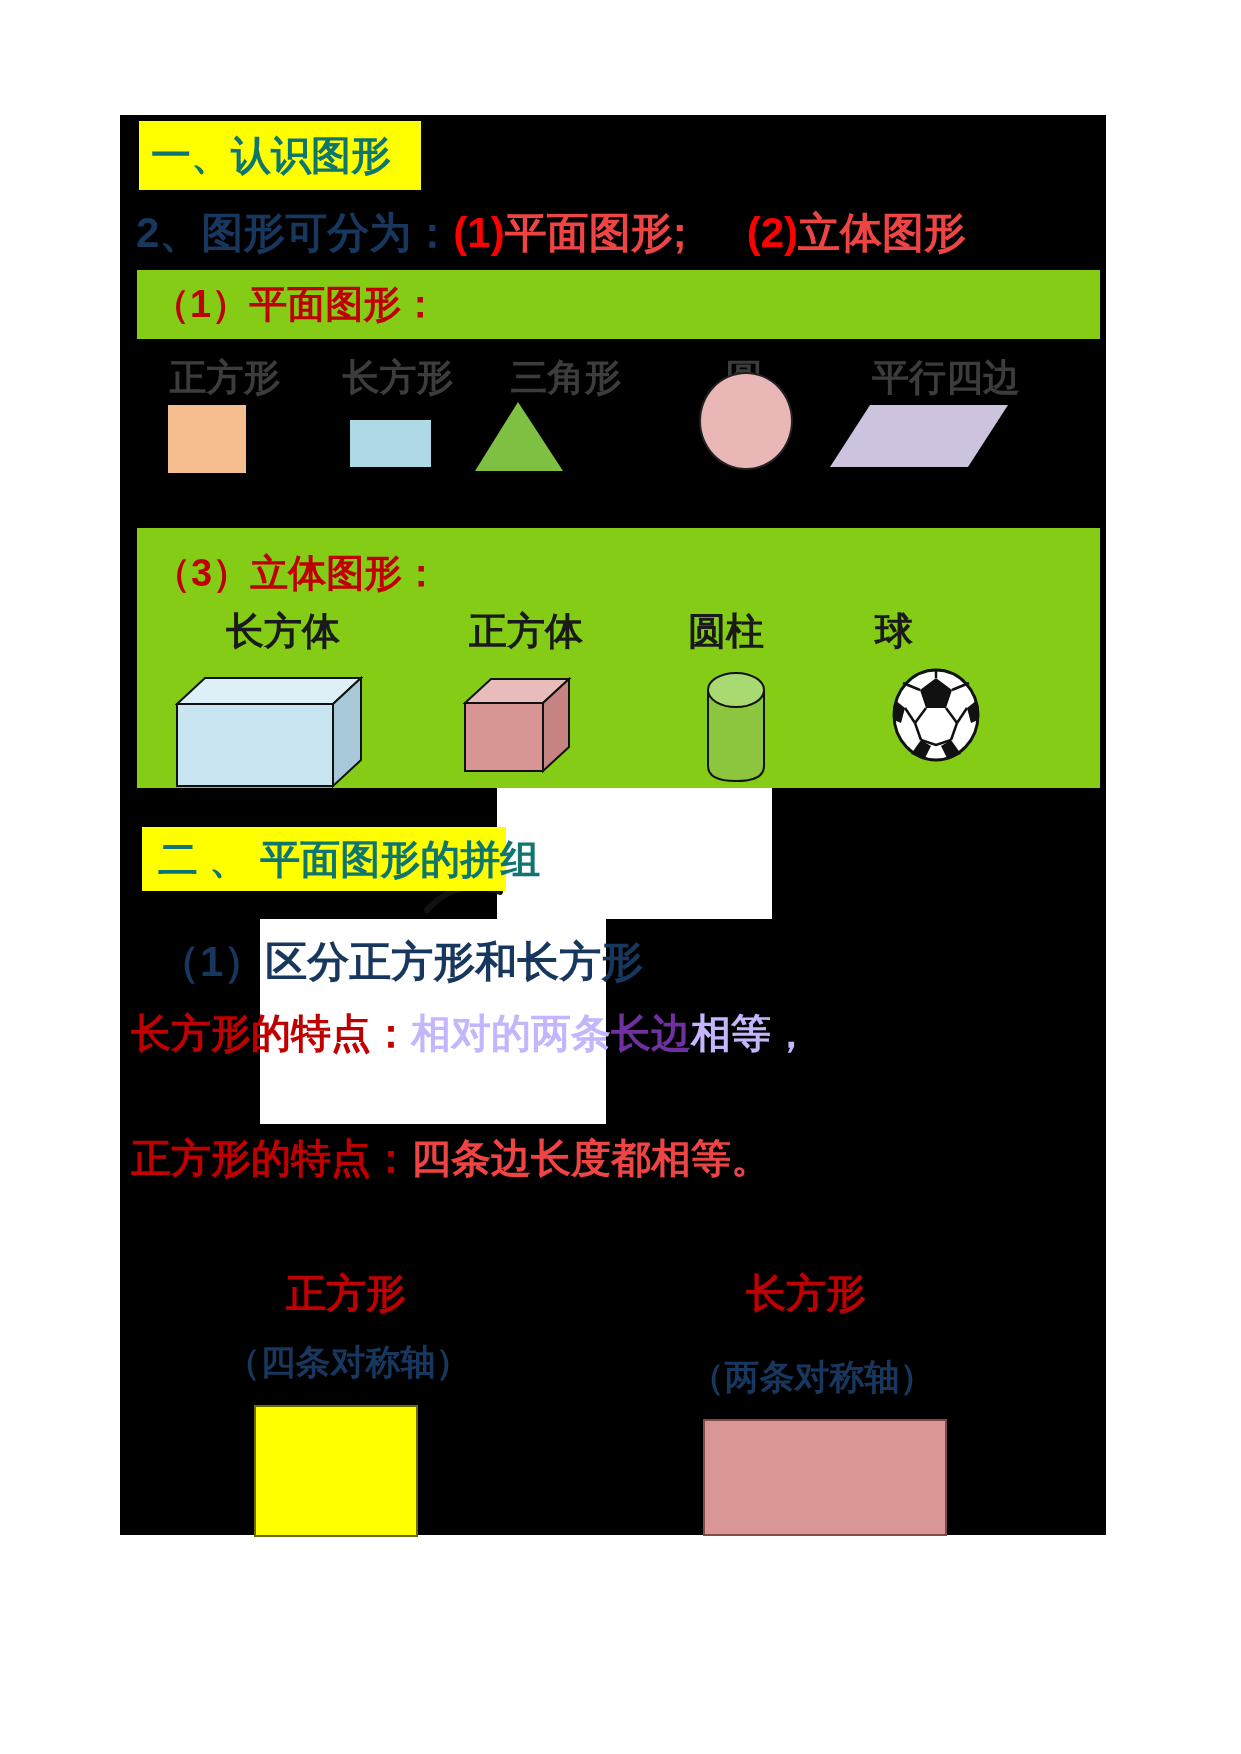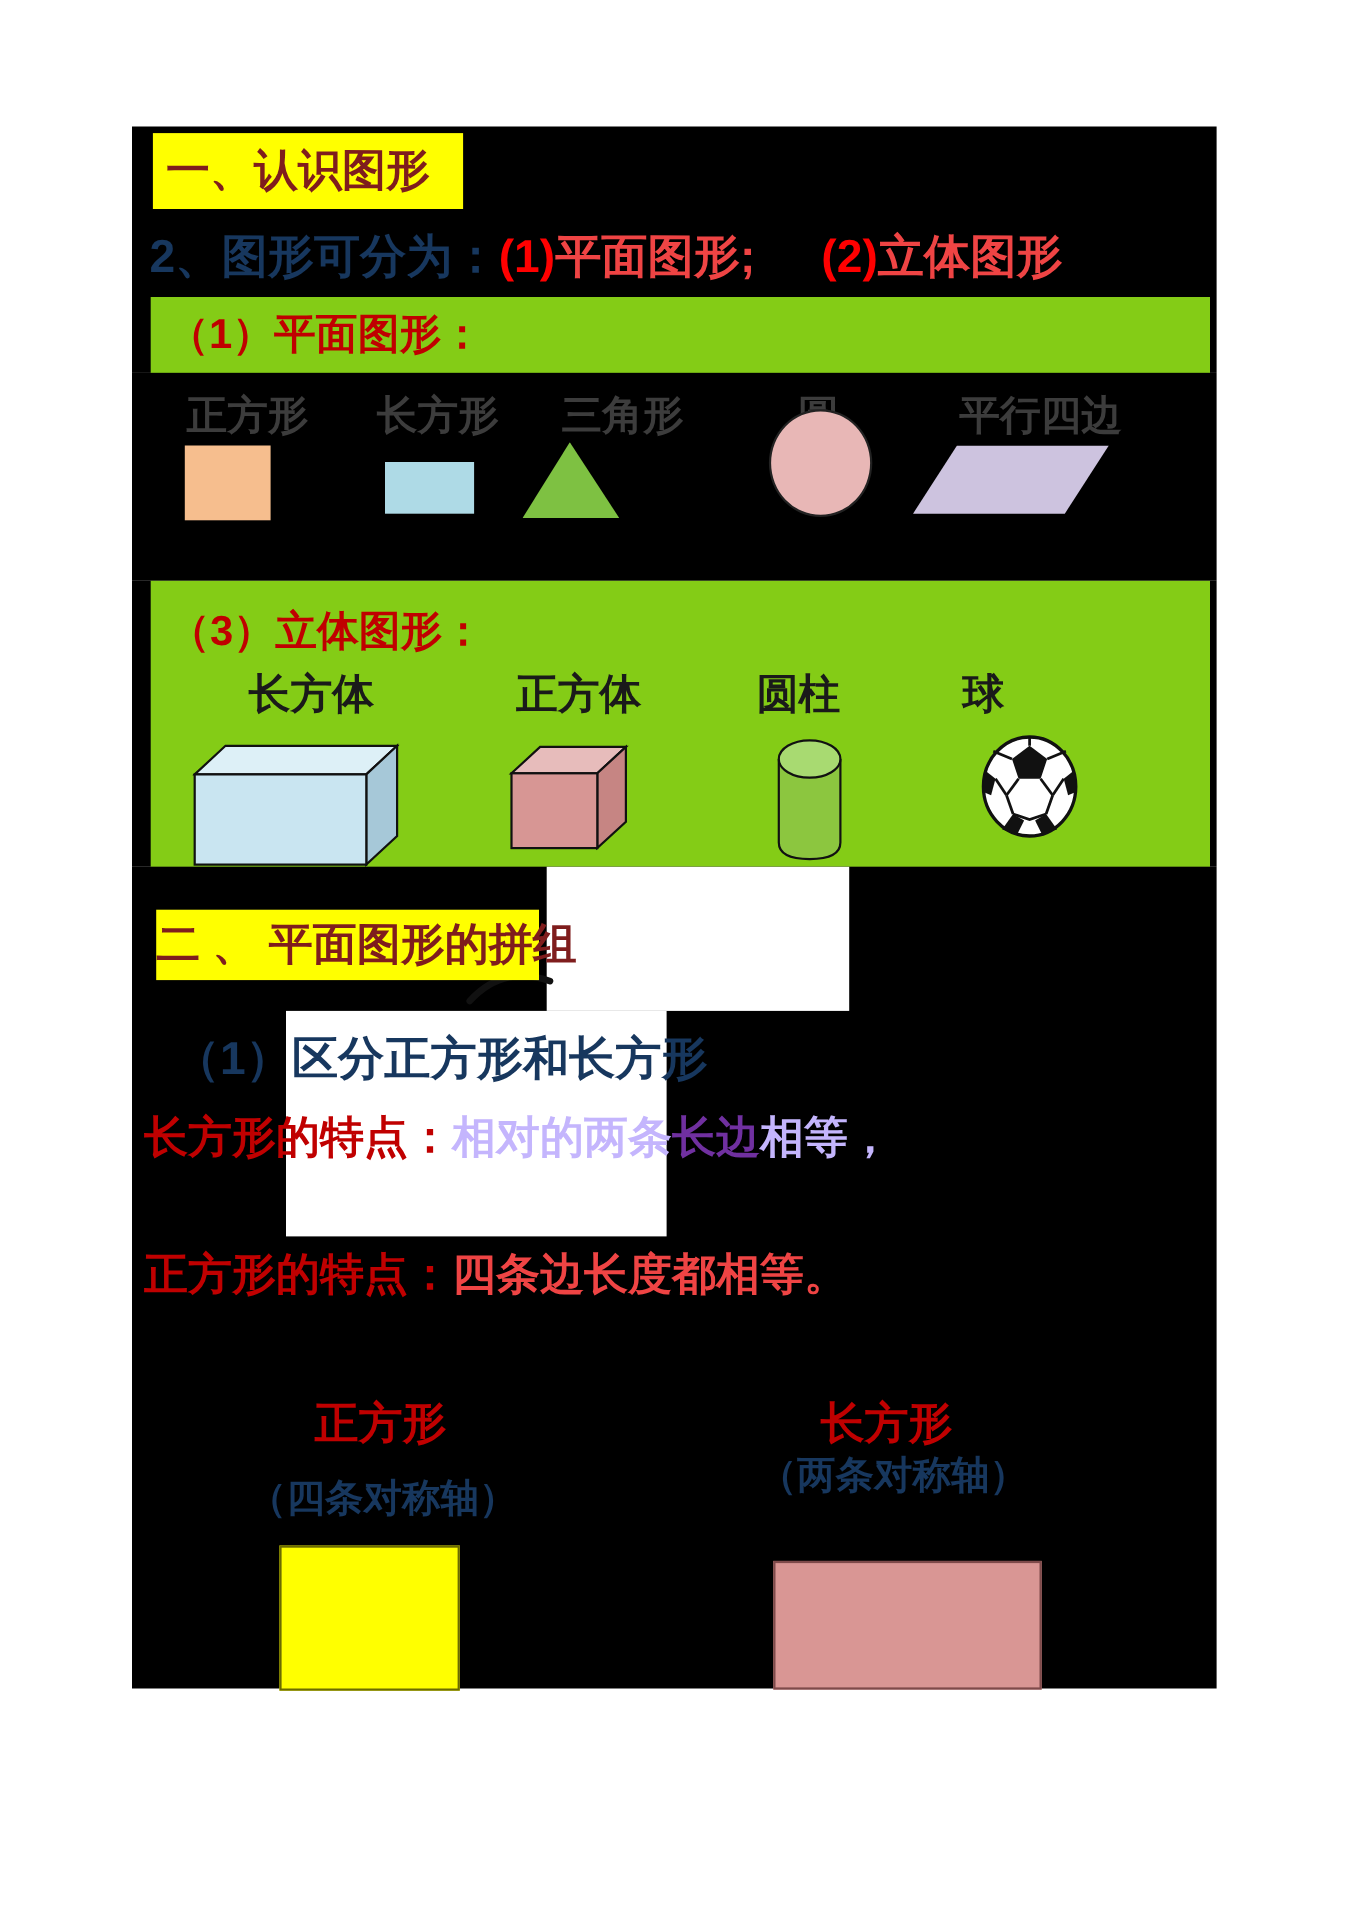--- a/index.html
+++ b/index.html
@@ -2,21 +2,21 @@
 <html><head>
 <meta charset="utf-8">
 <style>
   html,body{margin:0;padding:0;background:#ffffff;}
   .page{position:relative;width:1241px;height:1754px;background:#ffffff;overflow:hidden;
         font-family:"Liberation Sans",sans-serif;font-weight:bold;}
   .abs{position:absolute;}
   .black-sec{position:absolute;left:120px;width:986px;background:#000000;}
   .white-band{position:absolute;left:17px;right:6px;top:0;bottom:0;background:#84cc16;}
   .hl-yellow{background:#ffff00;}
-  .magenta{color:#7f1d1d;}
+  .magenta{color:#0f766e;}
   .navy{color:#17375e;}
   .red{color:#c00000;}
   .bred{color:#ff0000;}
   .green{color:#ef4444;}
   .blue{color:#c4b5fd;}
   .purple{color:#7030a0;}
   .graylbl{color:#3c3c3c;}
   .blk{color:#1a1a1a;}
   .nowrap{white-space:nowrap;}
   .ctr{transform:translateX(-50%);}
@@ -116,35 +116,35 @@
     </div>
   </div>
 
   <div class="black-sec" style="top:788px;height:747px;">
     <div class="abs" style="left:377px;top:0;width:275px;height:131px;background:#fff;"></div>
     <div class="abs" style="left:140px;top:131px;width:346px;height:205px;background:#fff;"></div>
     <svg class="abs" style="left:302px;top:92px;" width="82" height="36" viewBox="0 0 82 36">
       <path d="M5,30 C25,8 50,2 78,12" stroke="#111" stroke-width="6" fill="none" stroke-linecap="round"></path>
     </svg>
 
-    <div class="abs hl-yellow" style="left:22px;top:39px;width:348px;height:64px;line-height:64px;overflow:visible;">
+    <div class="abs hl-yellow" style="left:22px;top:39px;width:348px;height:64px;line-height:64px;padding-left:16px;overflow:visible;">
       <span class="magenta nowrap" style="font-size:40px;">二 、 平面图形的拼组</span>
     </div>
 
     <div class="abs navy nowrap" style="left:38px;top:146px;font-size:42px;">（1）区分正方形和长方形</div>
 
     <div class="abs nowrap" style="left:11px;top:218px;font-size:40px;">
       <span class="red">长方形的特点：</span><span class="blue">相对的两条</span><span class="purple">长边</span><span class="blue">相等</span><span class="blue">，</span>
     </div>
     <div class="abs nowrap" style="left:11px;top:343px;font-size:40px;">
       <span class="red">正方形的特点：</span><span class="green">四条边长度都相等。</span>
     </div>
 
     <div class="abs red ctr nowrap" style="left:226px;top:478px;font-size:40px;">正方形</div>
     <div class="abs red ctr nowrap" style="left:686px;top:478px;font-size:40px;">长方形</div>
     <div class="abs navy ctr nowrap" style="left:228px;top:551px;font-size:35px;">（四条对称轴）</div>
-    <div class="abs navy ctr nowrap" style="left:692px;top:530px;font-size:35px;">（两条对称轴）</div>
+    <div class="abs navy ctr nowrap" style="left:692px;top:566px;font-size:35px;">（两条对称轴）</div>
 
     <div class="abs ysq"></div>
     <div class="abs prect"></div>
   </div>
 
 </div>
 
 </body></html>

